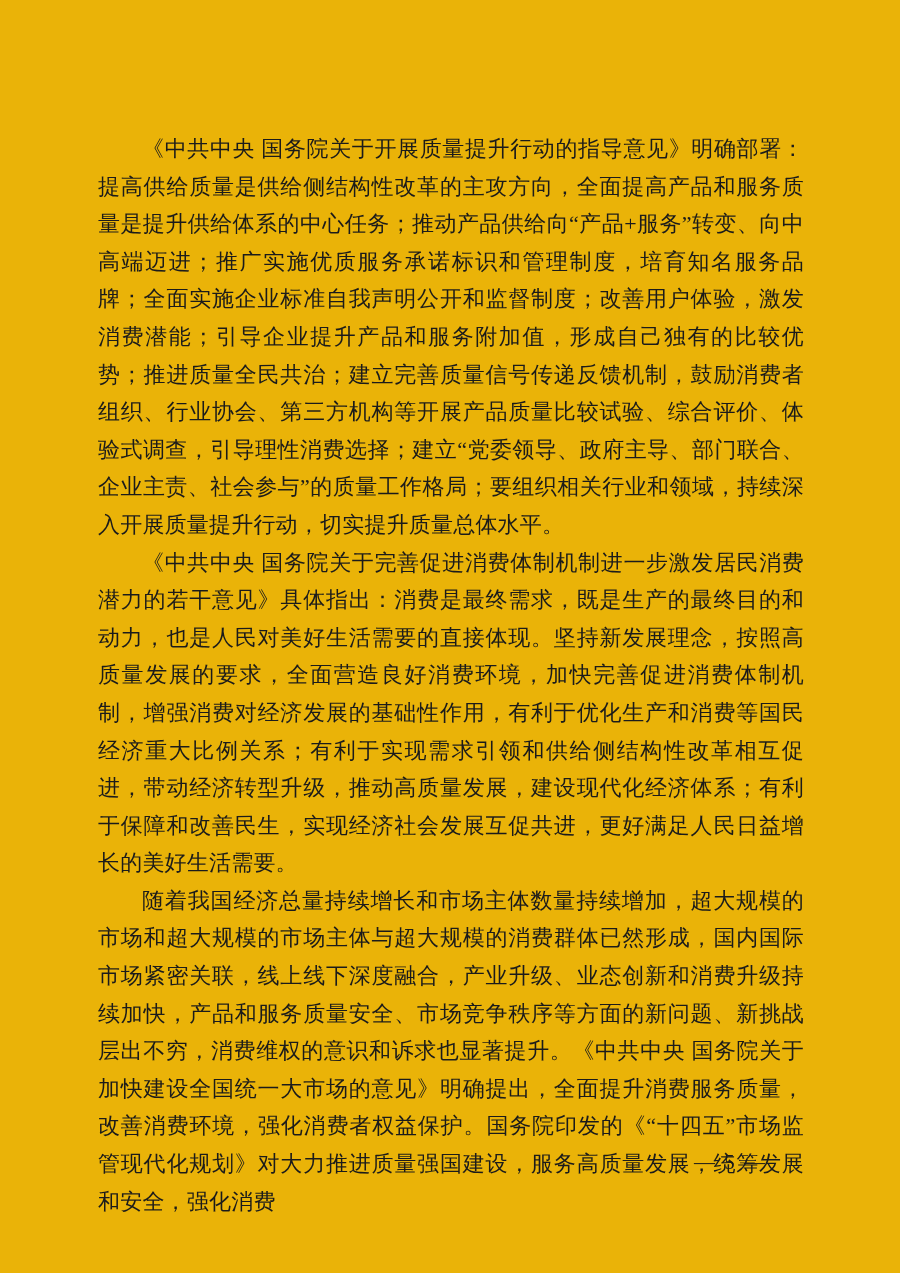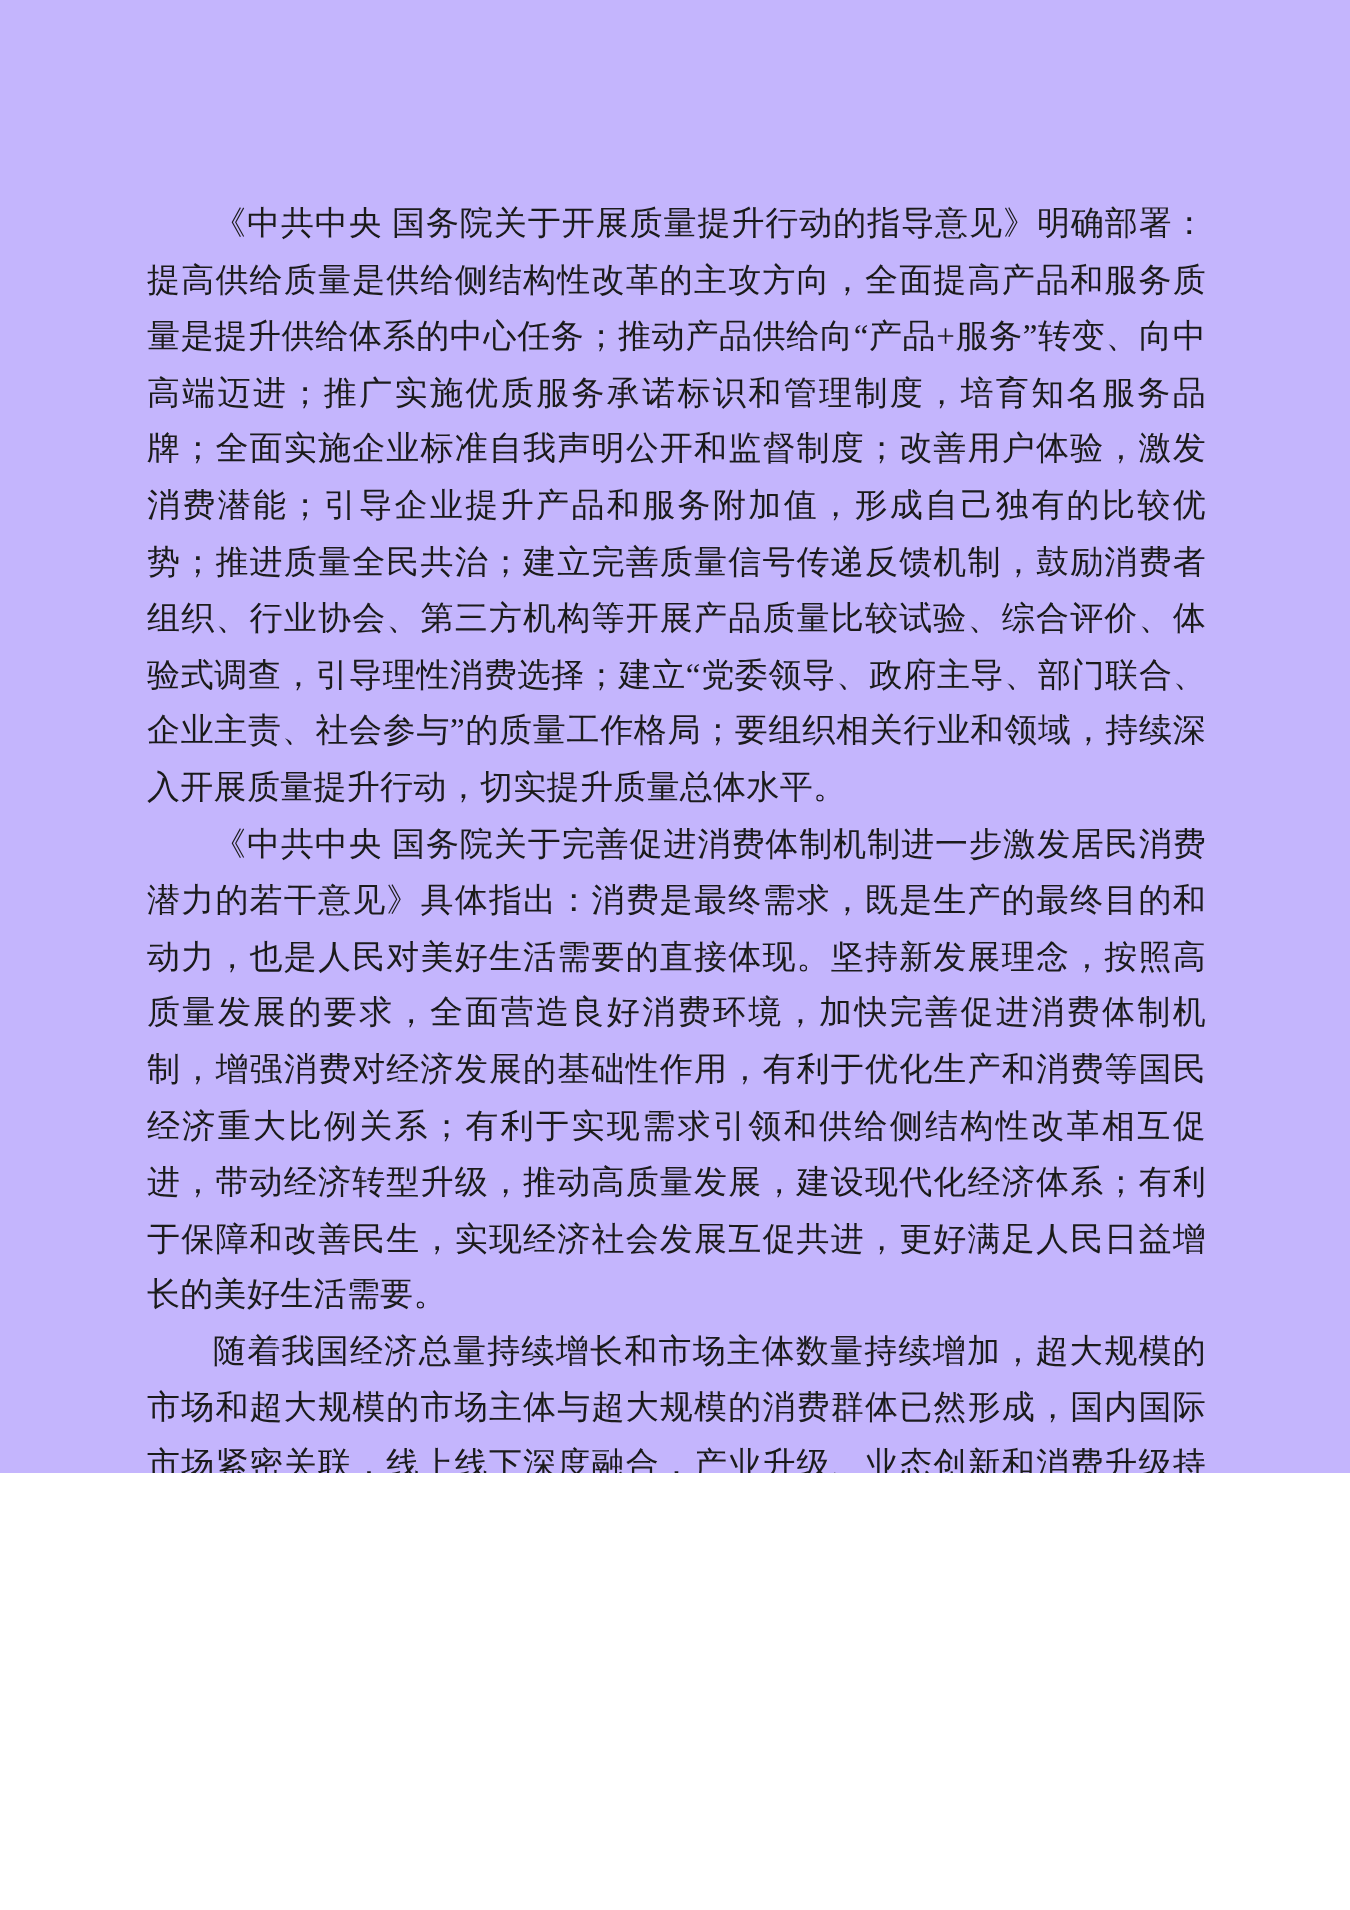--- a/index.html
+++ b/index.html
@@ -3,22 +3,22 @@
 <meta charset="utf-8">
 <style>
   html, body {
     margin: 0;
     padding: 0;
     background: #ffffff;
   }
   .page {
     position: relative;
     width: 900px;
-    height: 982px;
-    background: #c4b5fd;
+    height: 1273px;
+    background: #eab308;
     overflow: hidden;
     font-family: "Liberation Serif", "DejaVu Serif", serif;
     color: #1b1b1b;
   }
   .text-block {
     position: absolute;
     left: 98px;
     top: 130px;
     width: 706px;
   }

